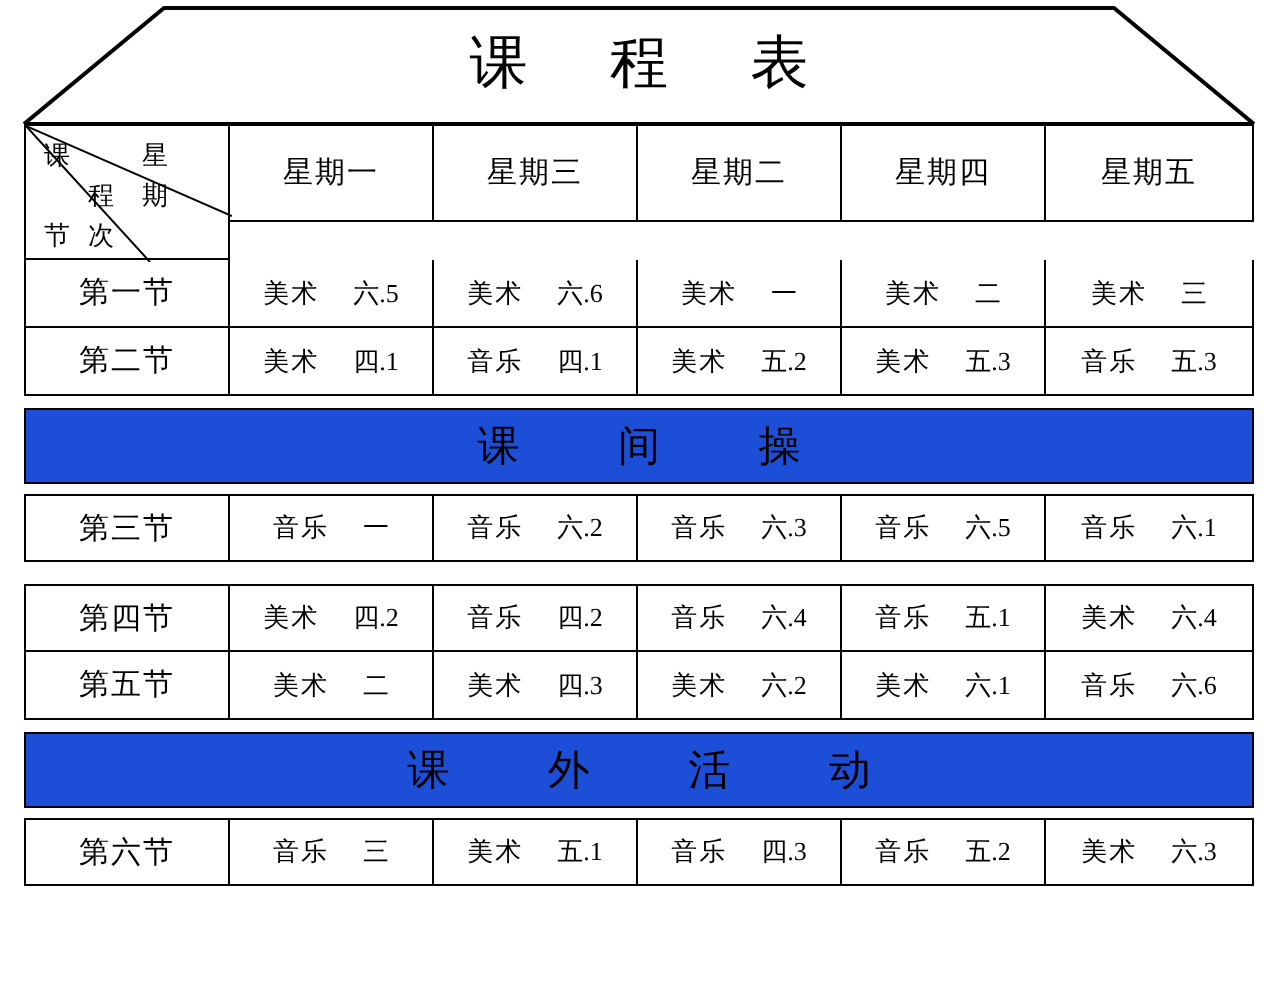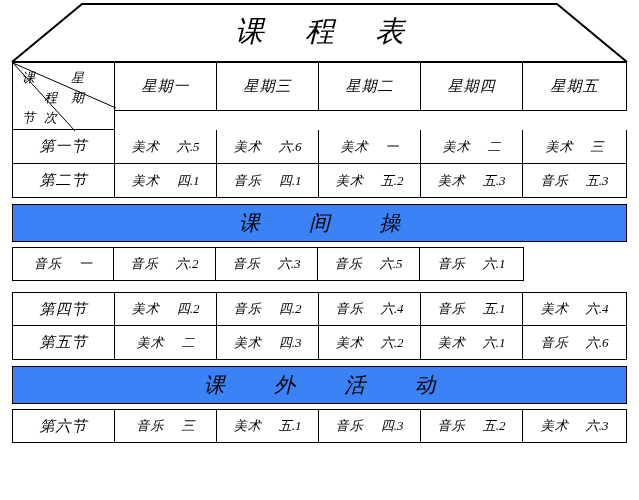--- a/index.html
+++ b/index.html
@@ -12,21 +12,20 @@
     height: 500px;
     font-family: "Liberation Serif", "DejaVu Serif", serif;
     color: #000000;
     overflow: hidden;
   }
   .sheet {
     position: relative;
     width: 639px;
     height: 500px;
     box-sizing: border-box;
-    font-style: italic;
   }
 
   
   .roof-wrap {
     position: absolute;
     left: 0;
     top: 0;
     width: 639px;
     height: 62px;
   }
@@ -142,21 +141,21 @@
     width: 615px;
     box-sizing: border-box;
     border: 1px solid #000000;
     height: 38px;
     display: flex;
     align-items: center;
     justify-content: center;
     font-size: 21px;
     letter-spacing: 22px;
     text-indent: 22px;
-    background: #3b82f6;
+    background: #1d4ed8;
   }
   .spacer {
     height: 6px;
   }
   .spacer-sm {
     height: 5px;
   }
 </style>
 </head>
 <body>
@@ -239,20 +238,21 @@
           <span class="name">音乐</span>
           <span class="cls">五.3</span>
         </div>
     </div>
 
     <div class="spacer"></div>
     <div class="banner">课 间 操</div>
     <div class="spacer-sm"></div>
 
     <div class="row periodrow first">
+      <div class="cell c-first period-label">第三节</div>
       <div class="cell c-day subject">
           <span class="name">音乐</span>
           <span class="cls">一</span>
         </div>
       <div class="cell c-day subject">
           <span class="name">音乐</span>
           <span class="cls">六.2</span>
         </div>
       <div class="cell c-day subject">
           <span class="name">音乐</span>

